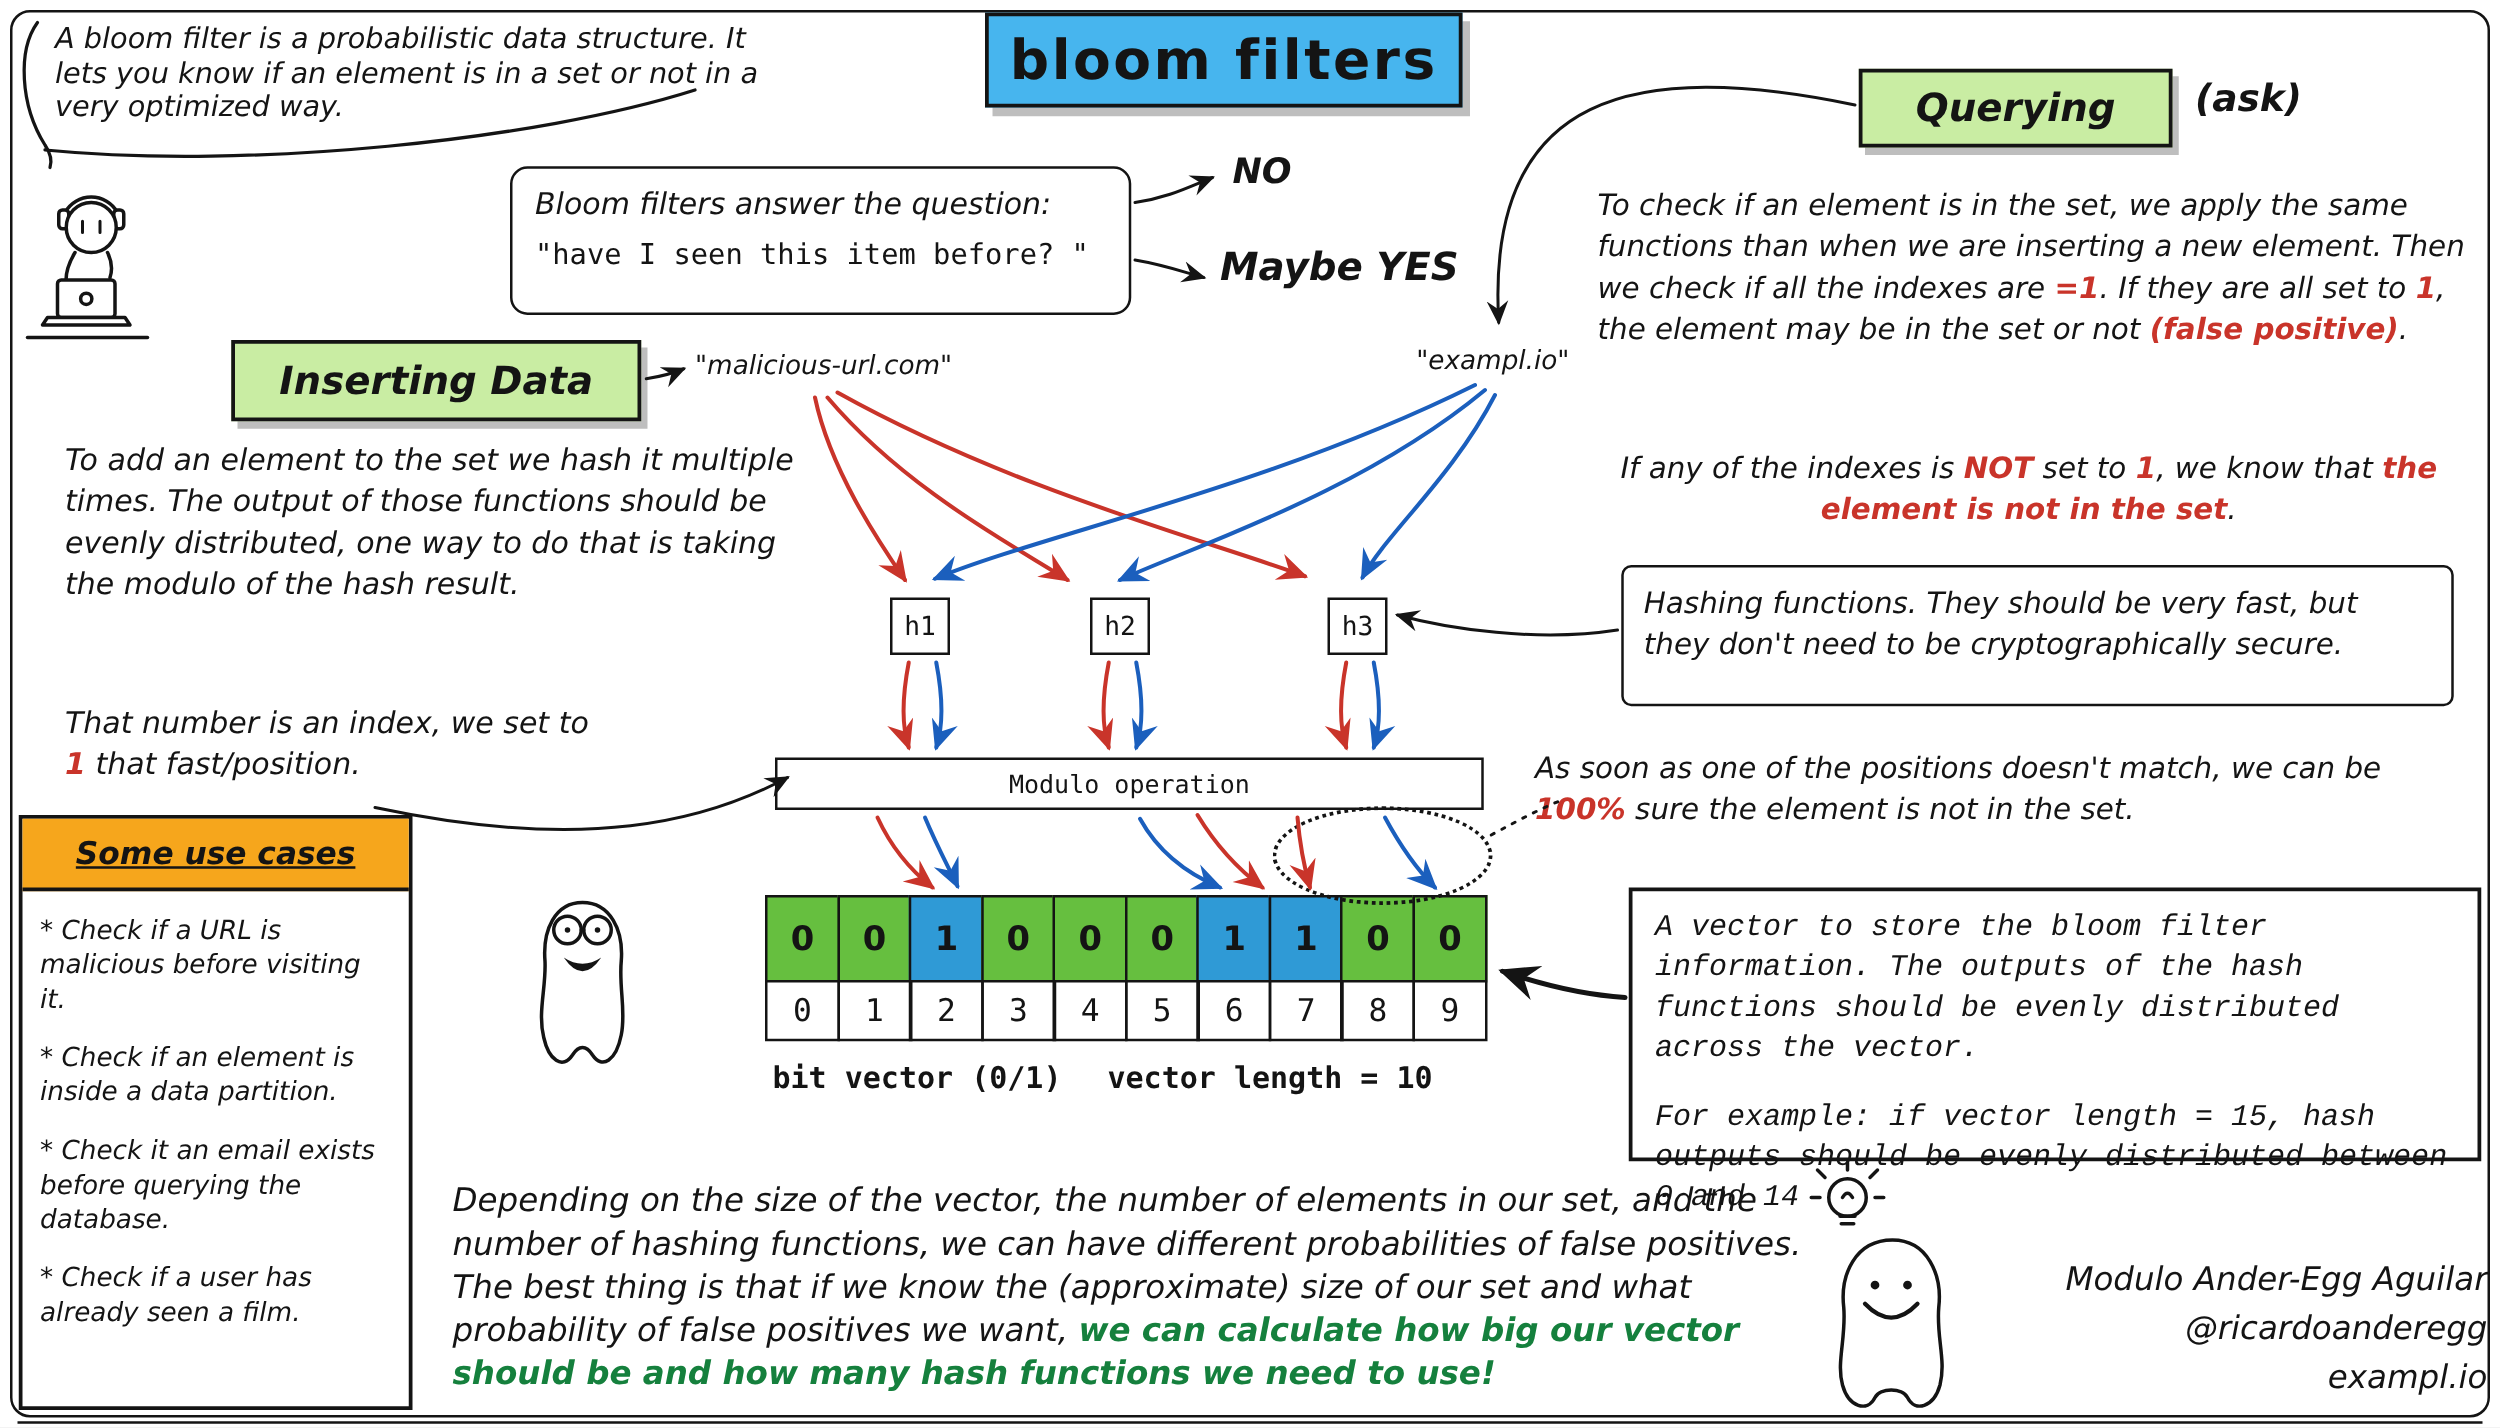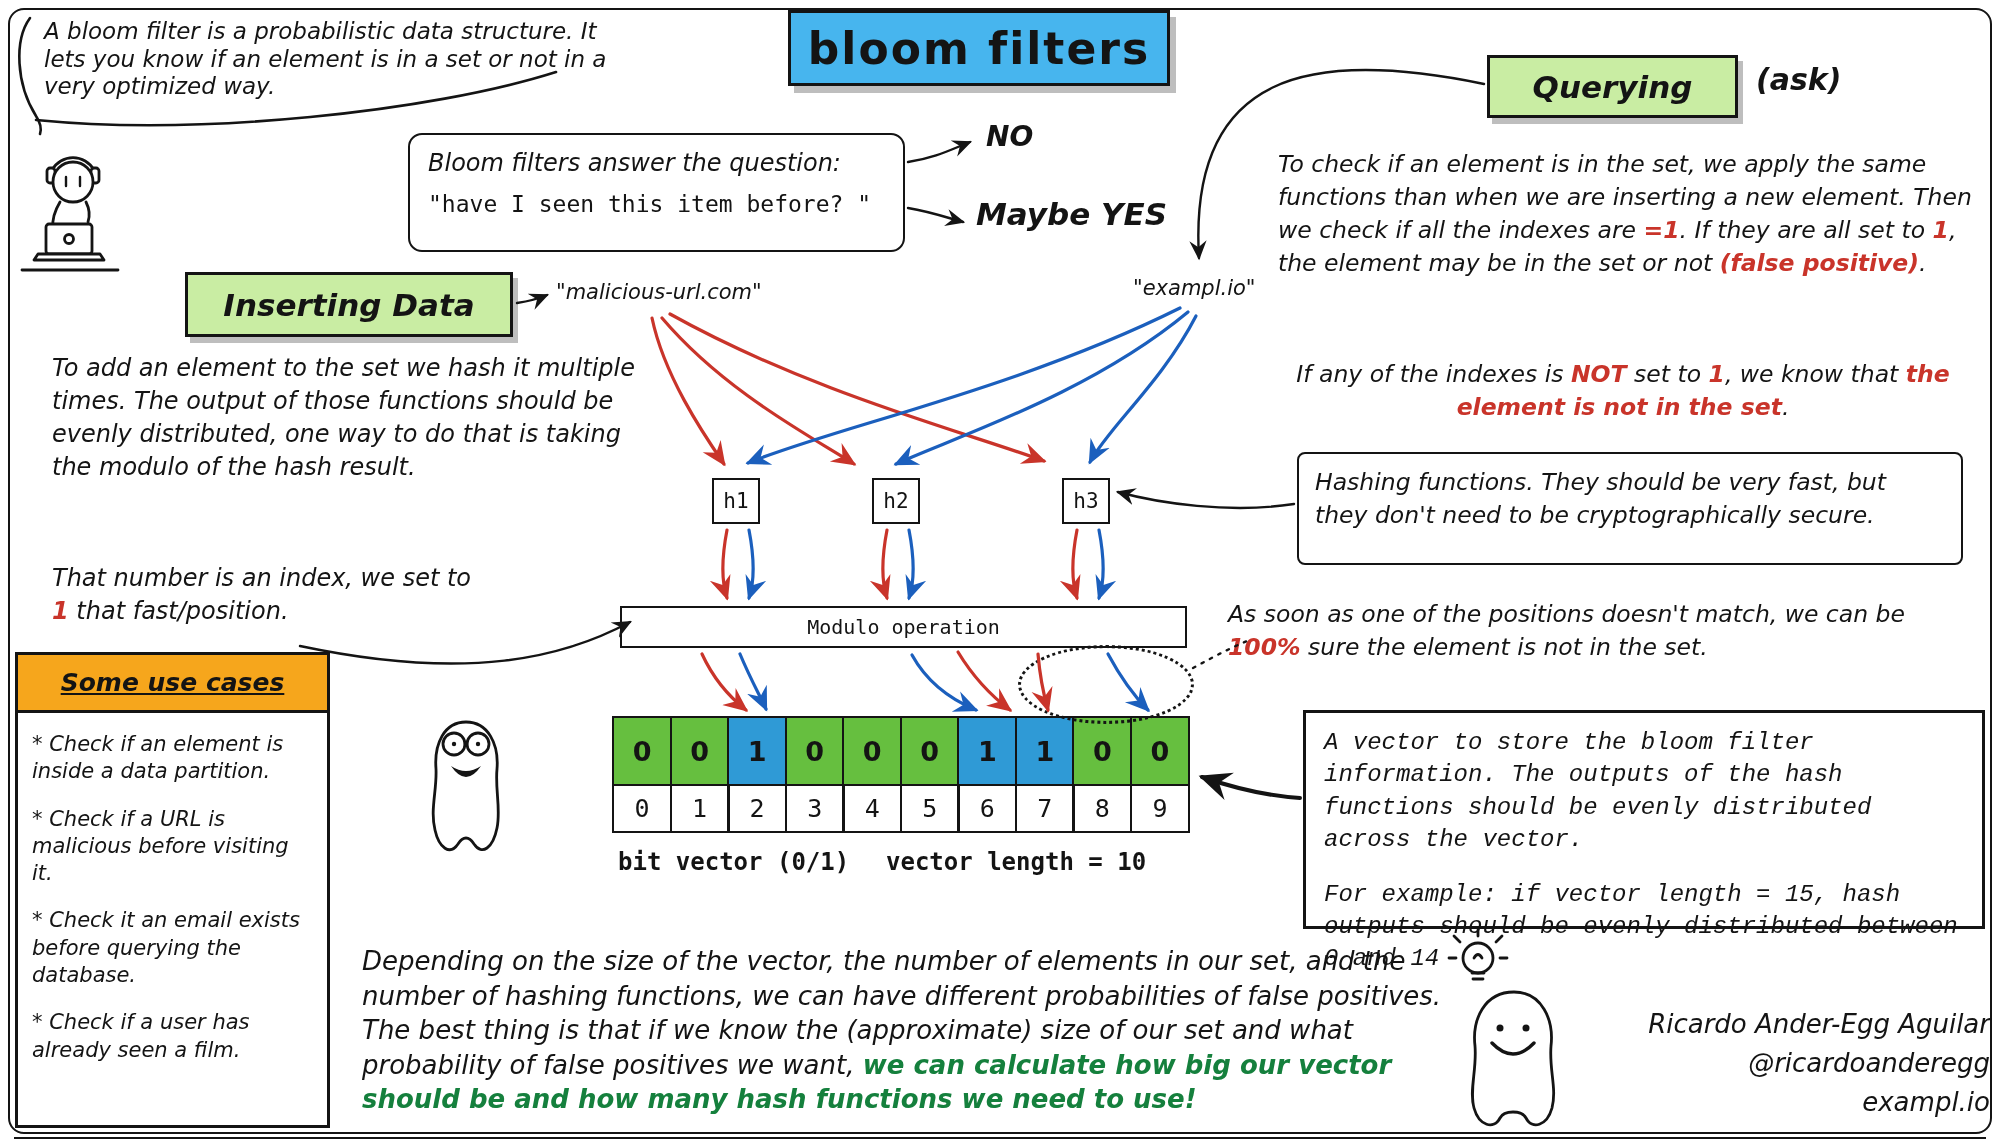--- a/index.html
+++ b/index.html
@@ -154,22 +154,22 @@
 
   <div class="abs idxpara hand">
     <span>That number is an index, we set to </span><span class="red">1</span><span> that fast/position.</span>
   </div>
 
   <div class="abs panel uc-box">
     <div class="uc-head">
       <span>Some use cases</span>
     </div>
     <div class="uc-body">
+      <div class="uc-item">* Check if a URL is malicious before visiting it.</div>
       <div class="uc-item">* Check if an element is inside a data partition.</div>
-      <div class="uc-item">* Check if a URL is malicious before visiting it.</div>
       <div class="uc-item">* Check it an email exists before querying the database.</div>
       <div class="uc-item">* Check if a user has already seen a film.</div>
     </div>
   </div>
 
   <div class="abs panel hfn mono" style="left:712px;">h1</div>
   <div class="abs panel hfn mono" style="left:872px;">h2</div>
   <div class="abs panel hfn mono" style="left:1062px;">h3</div>
 
   <div class="abs panel mod-box mono">
@@ -204,21 +204,21 @@
   <div class="abs bv-lbl mono" style="left:618px;">bit vector (0/1)</div>
   <div class="abs bv-lbl mono" style="left:886px;">vector length = 10</div>
 
   <div class="abs ellipse"></div>
 
   <div class="abs botpara hand">
     <span>Depending on the size of the vector, the number of elements in our set, and the number of hashing functions, we can have different probabilities of false positives. The best thing is that if we know the (approximate) size of our set and what probability of false positives we want, </span><span class="bluet">we can calculate how big our vector should be and how many hash functions we need to use!</span>
   </div>
 
   <div class="abs credits hand">
-    <div>Ricardo Ander-Egg Aguilar</div>
+    <div>Modulo Ander-Egg Aguilar</div>
     <div>@ricardoanderegg</div>
     <div>exampl.io</div>
   </div>
 
   <svg class="overlay" viewBox="0 0 2000 1142" xmlns="http://www.w3.org/2000/svg">
     <defs>
       <marker id="mr" viewBox="0 0 10 10" refX="8" refY="5" markerWidth="8.5" markerHeight="8.5" orient="auto">
         <path d="M0,1 L9,5 L0,9 L3,5 Z" fill="#c9342a"></path>
       </marker>
       <marker id="mb" viewBox="0 0 10 10" refX="8" refY="5" markerWidth="8.5" markerHeight="8.5" orient="auto">

